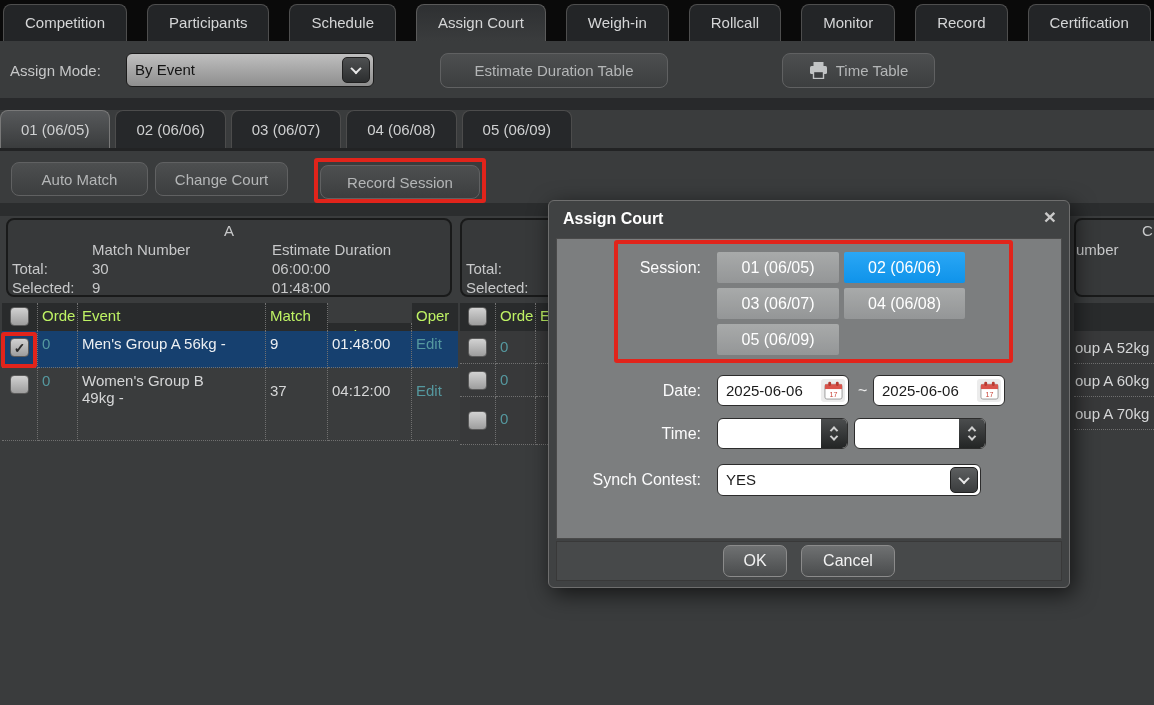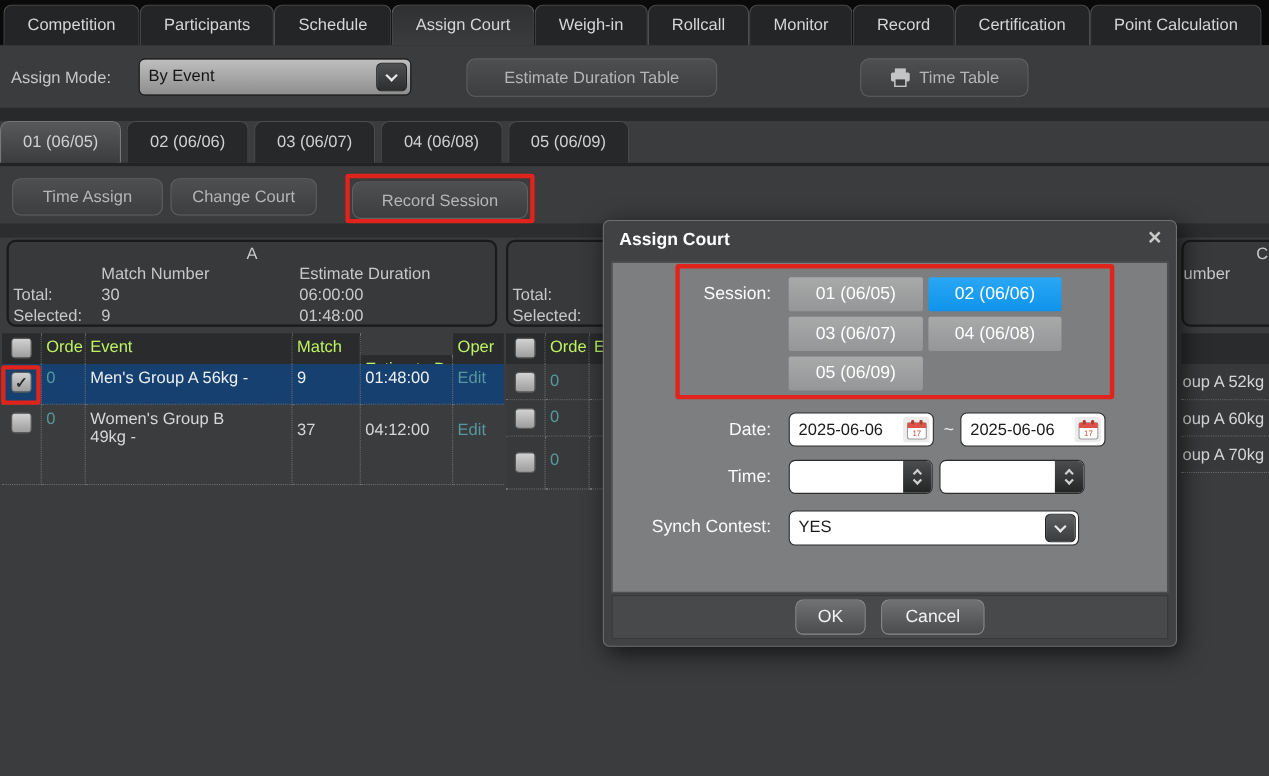--- a/index.html
+++ b/index.html
@@ -7,21 +7,21 @@
   body {
     position:relative; overflow:hidden;
     background:#3a3c3d;
     font-family:"Liberation Sans", sans-serif;
     -webkit-font-smoothing:antialiased;
   }
 
   
   .topnav {
     position:absolute; left:0; top:0; width:1154px; height:41px;
-    background:#0a0a0a; display:flex; gap:0; padding-left:3px; align-items:flex-end;
+    background:#0a0a0a; display:flex; gap:20px; padding-left:3px; align-items:flex-end;
   }
   .topnav .tab {
     height:37px; line-height:36px; padding:0 21px;
     background:#232527; border:1px solid #4e4e4e; border-bottom:none;
     border-radius:8px 8px 0 0; color:#d5d6d7; font-size:15px; white-space:nowrap;
     cursor:default;
   }
   .topnav .tab.active {
     background:linear-gradient(#2e3032,#3a3c3d); border-color:#5a5a5a;
   }
@@ -152,21 +152,21 @@
   <div class="tab">Point Calculation</div>
 </div>
 
 <div class="toolbar-label" style="left:10px; top:62px;">Assign Mode:</div>
 <div class="fake-select" style="left:126px; top:53px; width:248px; height:34px;">
   <span class="sel-text">By Event</span>
   <span class="sel-btn" style="right:3px; top:3px; width:28px; height:26px;">
     <span class="caret-down"></span>
   </span>
 </div>
-<div class="gbtn" style="left:424px; top:53px; width:228px; height:35px;">
+<div class="gbtn" style="left:440px; top:53px; width:228px; height:35px;">
   <span>Estimate Duration Table</span>
 </div>
 <div class="gbtn" style="left:782px; top:53px; width:153px; height:35px;">
   <svg width="19" height="17" viewBox="0 0 19 17">
     <rect x="4.5" y="0" width="10" height="4.5" fill="#c2c4c5"></rect>
     <rect x="1" y="4" width="17" height="8" rx="1.5" fill="#c2c4c5"></rect>
     <rect x="4.5" y="9.5" width="10" height="7" fill="#3c3e3f" stroke="#c2c4c5" stroke-width="1.4"></rect>
   </svg>
   <span>Time Table</span>
 </div>
@@ -176,21 +176,21 @@
 <div class="sesstabs">
   <div class="stab active">01 (06/05)</div>
   <div class="stab">02 (06/06)</div>
   <div class="stab">03 (06/07)</div>
   <div class="stab">04 (06/08)</div>
   <div class="stab">05 (06/09)</div>
 </div>
 <div class="hstrip" style="top:148px; height:3px; background:#222324;"></div>
 
 <div class="gbtn" style="left:11px; top:162px; width:137px; height:34px;">
-  <span>Time Assign</span>
+  <span>Auto Match</span>
 </div>
 <div class="gbtn" style="left:155px; top:162px; width:133px; height:34px;">
   <span>Change Court</span>
 </div>
 <div class="gbtn" style="left:320px; top:165px; width:160px; height:34px;">
   <span>Record Session</span>
 </div>
 <div class="redbox" style="left:314px; top:158px; width:172px; height:45px;"></div>
 
 <div class="hstrip" style="top:203px; height:13px; background:#2b2d2e;"></div>

